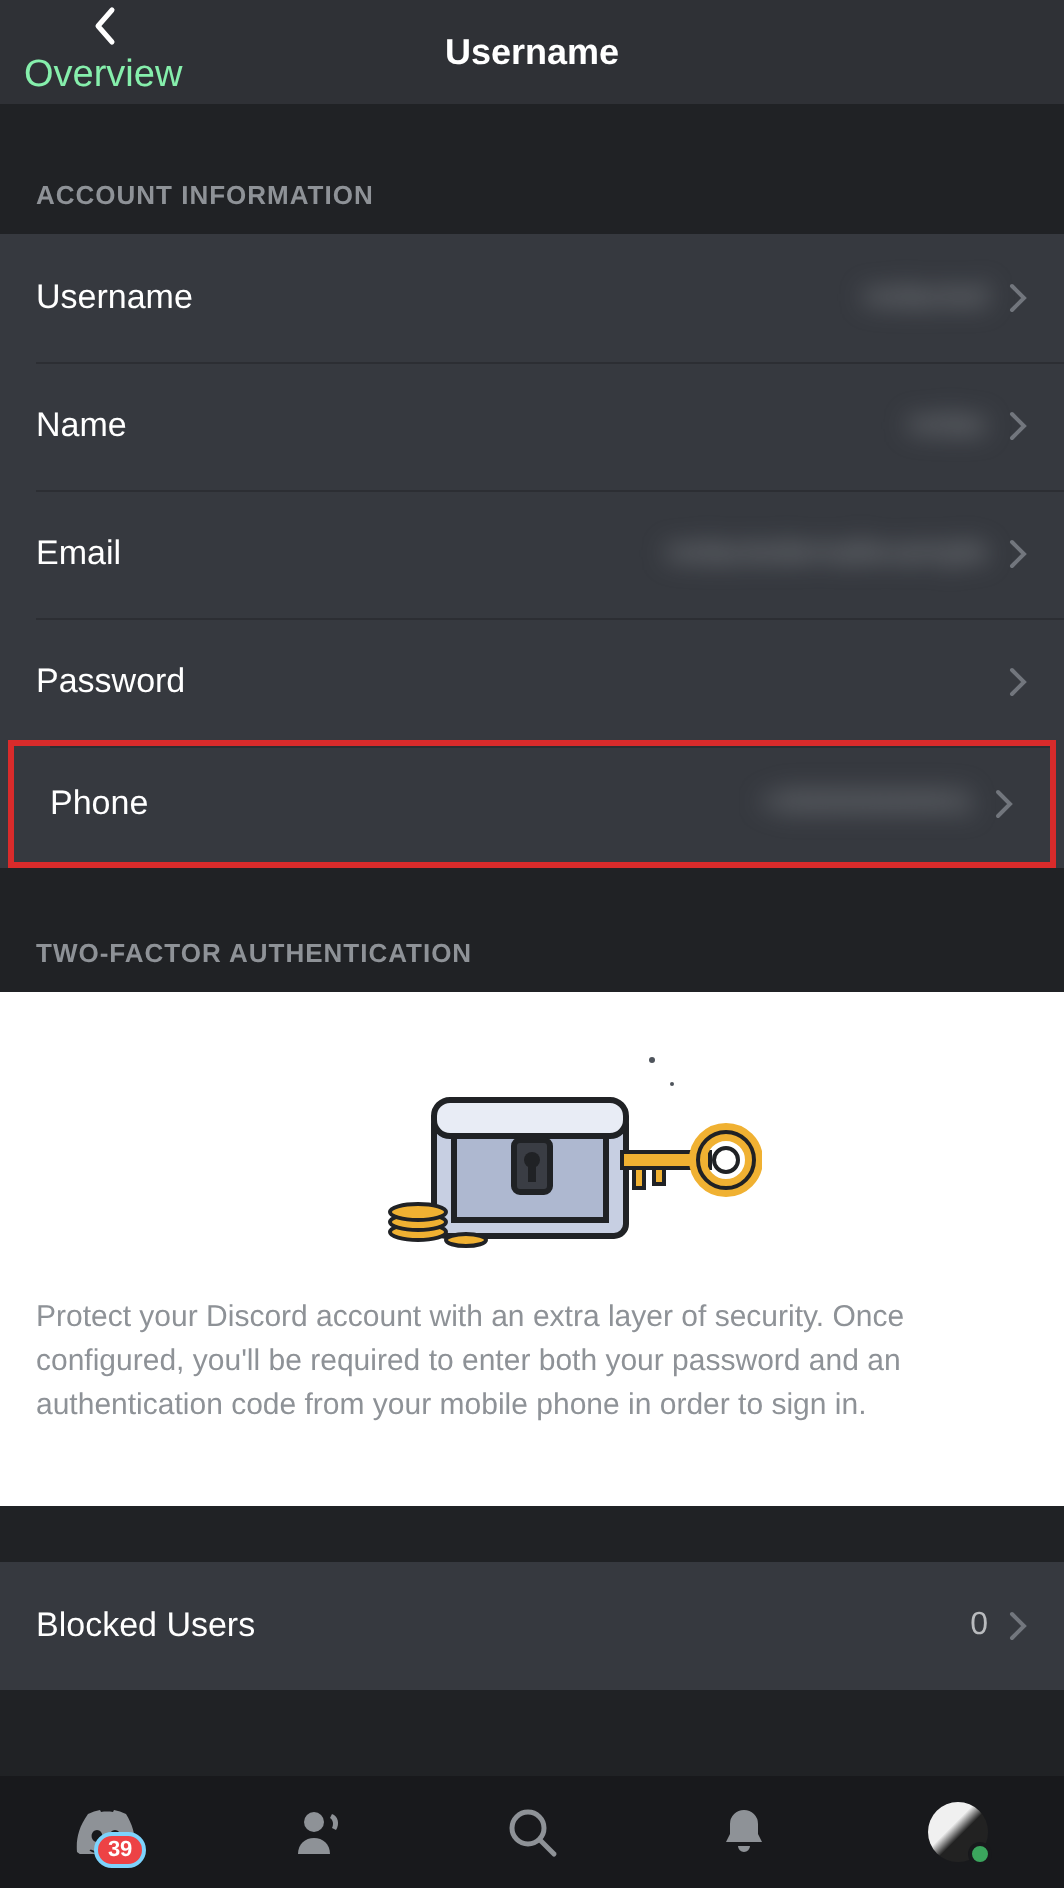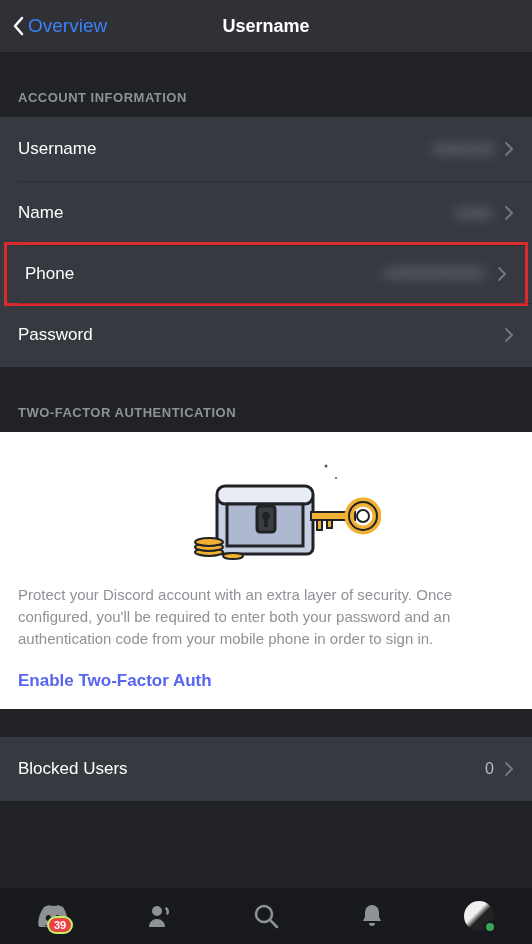--- a/index.html
+++ b/index.html
@@ -21,23 +21,24 @@
       display: flex;
       align-items: center;
       padding: 0 12px;
       background: #2f3136;
       position: relative;
     }
     .back-btn {
       display: flex;
       align-items: center;
       gap: 4px;
-      color: #3b82f6;
+      color: #86efac;
       font-size: 19px;
       cursor: pointer;
+      flex-direction: column;
     }
     .header-title {
       position: absolute;
       left: 50%;
       transform: translateX(-50%);
       color: #fff;
       font-weight: 700;
       font-size: 18px;
     }
     .section-header {
@@ -142,21 +143,21 @@
     .badge {
       position: absolute;
       bottom: 4px;
       right: 2px;
       background: #ed4245;
       color: #fff;
       border-radius: 10px;
       font-size: 11px;
       font-weight: 700;
       padding: 1px 5px;
-      border: 2px solid #bef264;
+      border: 2px solid #7dd3fc;
     }
     .avatar {
       width: 30px;
       height: 30px;
       border-radius: 50%;
       background: linear-gradient(135deg, #f0f0f0 40%, #222 55%);
       position: relative;
     }
     .status-dot {
       position: absolute;
@@ -201,34 +202,43 @@
   <div class="row">
     <span class="row-label">Name</span>
     <div class="row-right">
       <span class="row-value blurred">redac</span>
       <svg class="chevron" viewBox="0 0 10 16">
           <path d="M2 2 L8 8 L2 14" stroke="#72767d" stroke-width="2" fill="none" stroke-linecap="round"></path>
         </svg>
     </div>
   </div>
 
+  <div class="row">
+    <span class="row-label">Email</span>
+    <div class="row-right">
+      <span class="row-value blurred">redactedemailexample</span>
+      <svg class="chevron" viewBox="0 0 10 16">
+          <path d="M2 2 L8 8 L2 14" stroke="#72767d" stroke-width="2" fill="none" stroke-linecap="round"></path>
+        </svg>
+    </div>
+  </div>
+
+  <div class="row">
+    <span class="row-label">Password</span>
+    <div class="row-right">
+      <svg class="chevron" viewBox="0 0 10 16">
+          <path d="M2 2 L8 8 L2 14" stroke="#72767d" stroke-width="2" fill="none" stroke-linecap="round"></path>
+        </svg>
+    </div>
+  </div>
 
   <div class="row highlight-box">
     <span class="row-label">Phone</span>
     <div class="row-right">
       <span class="row-value blurred">+00000000001</span>
-      <svg class="chevron" viewBox="0 0 10 16">
-          <path d="M2 2 L8 8 L2 14" stroke="#72767d" stroke-width="2" fill="none" stroke-linecap="round"></path>
-        </svg>
-    </div>
-  </div>
-
-  <div class="row">
-    <span class="row-label">Password</span>
-    <div class="row-right">
       <svg class="chevron" viewBox="0 0 10 16">
           <path d="M2 2 L8 8 L2 14" stroke="#72767d" stroke-width="2" fill="none" stroke-linecap="round"></path>
         </svg>
     </div>
   </div>
 
 </div>
 
 <div class="section-header">TWO-FACTOR AUTHENTICATION</div>
 <div class="twofa-card">
@@ -254,21 +264,20 @@
 
       <rect x="160" y="56" width="44" height="8" fill="#f0b132" stroke="#202225" stroke-width="2"></rect>
       <circle cx="212" cy="60" r="14" fill="none" stroke="#f0b132" stroke-width="9"></circle>
       <circle cx="212" cy="60" r="14" fill="none" stroke="#202225" stroke-width="2"></circle>
       <circle cx="212" cy="60" r="6" fill="none" stroke="#202225" stroke-width="2"></circle>
       <rect x="166" y="64" width="5" height="10" fill="#f0b132" stroke="#202225" stroke-width="2"></rect>
       <rect x="176" y="64" width="5" height="8" fill="#f0b132" stroke="#202225" stroke-width="2"></rect>
     </svg>
   </div>
   <p class="twofa-text">Protect your Discord account with an extra layer of security. Once configured, you'll be required to enter both your password and an authentication code from your mobile phone in order to sign in.</p>
-  <div class="twofa-link">Enable Two-Factor Auth</div>
 </div>
 
 <div class="gap"></div>
 
 <div class="list">
   <div class="row">
     <span class="row-label">Blocked Users</span>
     <div class="row-right">
       <span class="row-value">0</span>
       <svg class="chevron" viewBox="0 0 10 16">

